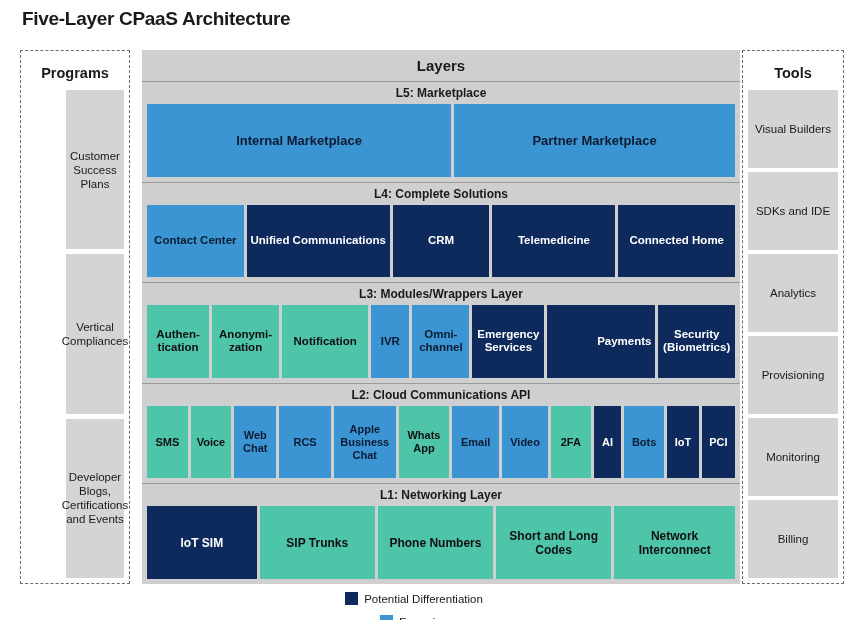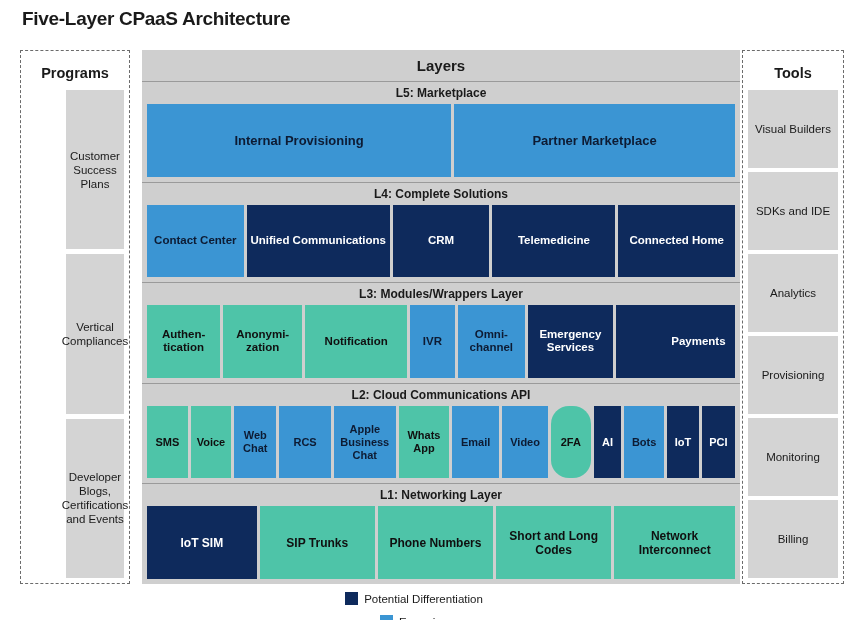--- a/index.html
+++ b/index.html
@@ -143,21 +143,21 @@
       </div>
   </div>
 
   <div id="layers-col">
     <div class="layers-head">Layers</div>
     <div class="layers-body" id="layers-body">
         <div class="layer-block" id="layer-l5">
           <div class="layer-label">L5: Marketplace</div>
           <div class="layer-row">
             <div class="cell c-blue" style="flex: 52 1 0px;">
-              <span>Internal Provisioning</span>
+              <span>Internal Marketplace</span>
             </div>
             <div class="cell c-blue" style="flex: 48 1 0px;">
               <span>Partner Marketplace</span>
             </div>
           </div>
         </div>
         <div class="layer-block" id="layer-l4">
           <div class="layer-label">L4: Complete Solutions</div>
           <div class="layer-row">
             <div class="cell c-blue" style="flex: 14 1 0px;">
@@ -194,20 +194,23 @@
             </div>
             <div class="cell c-blue" style="flex: 11 1 0px;">
               <span>Omni- channel</span>
             </div>
             <div class="cell c-dark" style="flex: 14 1 0px;">
               <span>Emergency Services</span>
             </div>
             <div class="cell c-dark" style="flex: 12 1 0px; padding-left: 48px;">
               <span>Payments</span>
             </div>
+            <div class="cell c-dark" style="flex: 15 1 0px;">
+              <span>Security (Biometrics)</span>
+            </div>
           </div>
         </div>
         <div class="layer-block" id="layer-l2">
           <div class="layer-label">L2: Cloud Communications API</div>
           <div class="layer-row">
             <div class="cell c-teal" style="flex: 7.2 1 0px;">
               <span>SMS</span>
             </div>
             <div class="cell c-teal" style="flex: 7.2 1 0px;">
               <span>Voice</span>
@@ -223,21 +226,21 @@
             </div>
             <div class="cell c-teal" style="flex: 9 1 0px;">
               <span>Whats App</span>
             </div>
             <div class="cell c-blue" style="flex: 8.4 1 0px;">
               <span>Email</span>
             </div>
             <div class="cell c-blue" style="flex: 8.2 1 0px;">
               <span>Video</span>
             </div>
-            <div class="cell c-teal" style="flex: 7 1 0px; border-radius: 18px;">
+            <div class="cell c-teal" style="flex: 7 1 0px;">
               <span>2FA</span>
             </div>
             <div class="cell c-dark" style="flex: 4.8 1 0px;">
               <span>AI</span>
             </div>
             <div class="cell c-blue" style="flex: 7 1 0px;">
               <span>Bots</span>
             </div>
             <div class="cell c-dark" style="flex: 5.6 1 0px;">
               <span>IoT</span>

